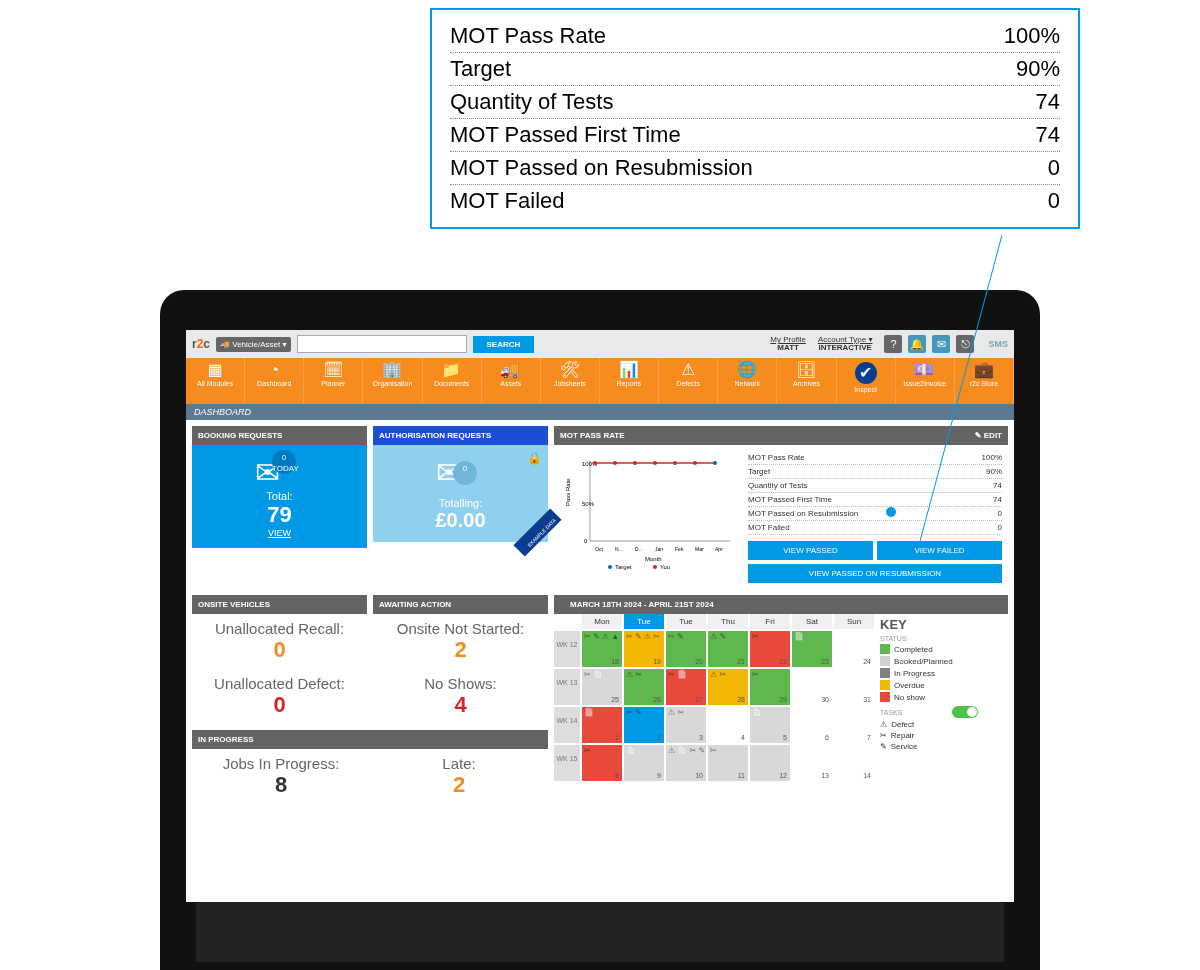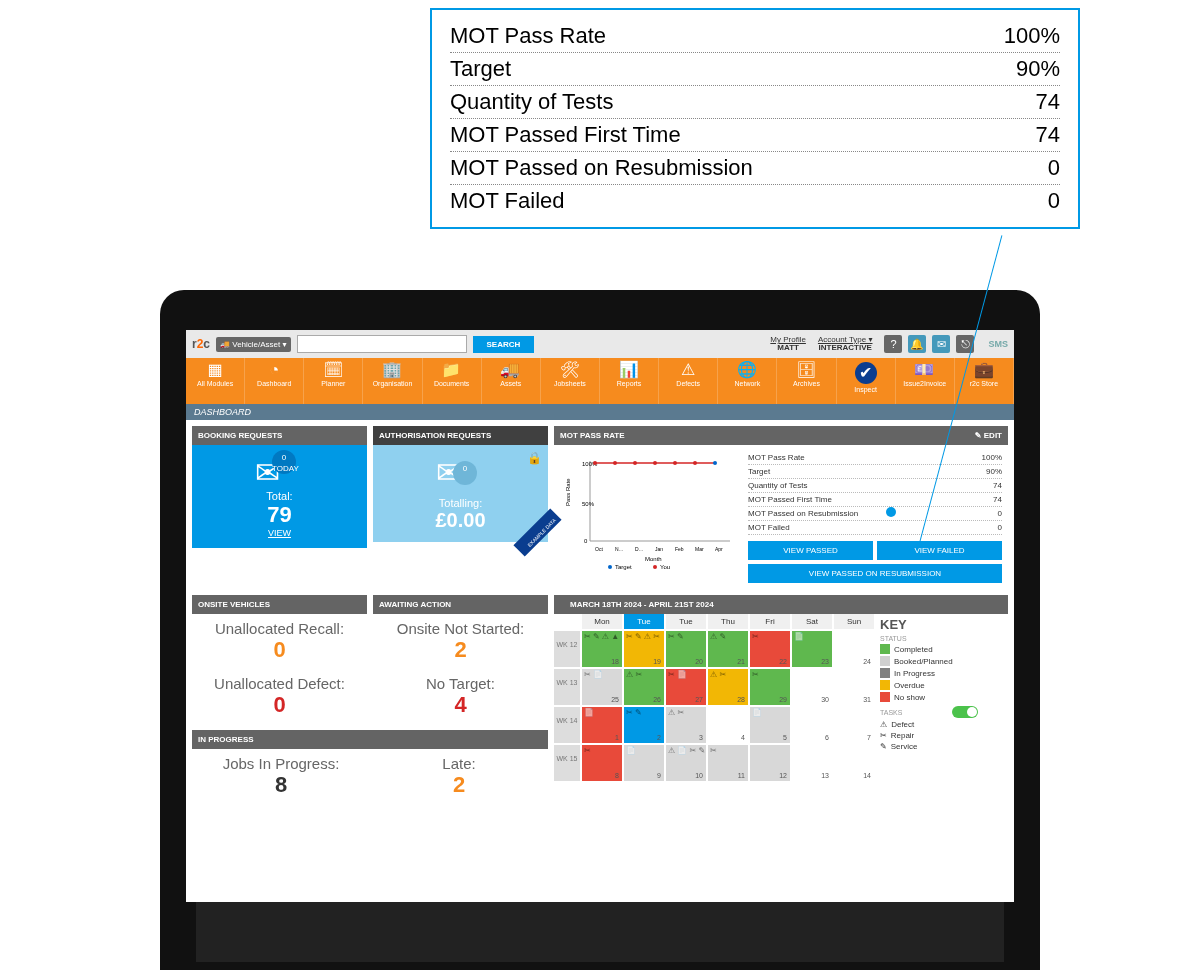--- a/index.html
+++ b/index.html
@@ -35,21 +35,21 @@
   
   .orangenav{background:#f68b1e; height:46px; display:flex; color:#fff;}
   .orangenav .item{flex:1; text-align:center; font-size:7px; padding:4px 0; border-right:1px solid rgba(255,255,255,0.2);}
   .orangenav .item .ic{font-size:16px; line-height:1; display:block; margin-bottom:2px;}
   .orangenav .item.blue .ic{background:#0a3d8f; border-radius:50%; width:22px; height:22px; margin:0 auto 2px; line-height:22px;}
   .dashboard-label{background:#5b7a90; color:#fff; font-size:9px; padding:3px 8px; font-style:italic;}
 
   
   .content{padding:6px; display:grid; grid-template-columns: 175px 175px 1fr; grid-template-rows: auto auto auto; gap:6px;}
   .widget-header{background:#646464; color:#fff; font-size:8px; font-weight:bold; padding:5px 6px;}
-  .widget-header.light{background:#404040;}
+  .widget-header.light{background:#1d4ed8;}
   .tile-blue{background:#0099e5; color:#fff; text-align:center; padding:10px 0;}
   .tile-lightblue{background:#8fd0ef; color:#fff; text-align:center; padding:10px 0; position:relative;}
   .tile-blue .env, .tile-lightblue .env{font-size:30px;}
   .badge{display:inline-block; background:#0079c2; color:#fff; border-radius:50%; font-size:8px; width:24px; height:24px; line-height:11px; padding-top:2px; position:relative; top:-12px; left:-8px;}
   .tile-blue .big{font-size:22px; font-weight:bold;}
   .tile-lightblue .big{font-size:20px; font-weight:bold;}
   .tile-blue .lbl, .tile-lightblue .lbl{font-size:11px;}
   .tile-blue .view{text-decoration:underline; font-size:9px;}
   .example-tag{position:absolute; bottom:0; right:0; background:#0a3d8f; color:#fff; font-size:5px; padding:8px 4px 2px 10px; transform:rotate(-45deg) translate(12px,10px);}
 
@@ -270,21 +270,21 @@
             </div>
      </div>
 
      <div>
        <div class="widget-header">AWAITING ACTION</div>
        <div class="stat-tile">
               <div class="l">Onsite Not Started:</div>
               <div class="v v-orange">2</div>
             </div>
        <div class="stat-tile">
-              <div class="l">No Target:</div>
+              <div class="l">No Shows:</div>
               <div class="v v-red">4</div>
             </div>
      </div>
 
      <div class="cal">
        <div class="cal-hdr">MARCH 18TH 2024 - APRIL 21ST 2024</div>
        <div class="cal-grid">
          <div class="cal-weeks" id="cal-weeks">
                 <div></div>
                 <div class="cal-day-hdr ">Mon</div>

